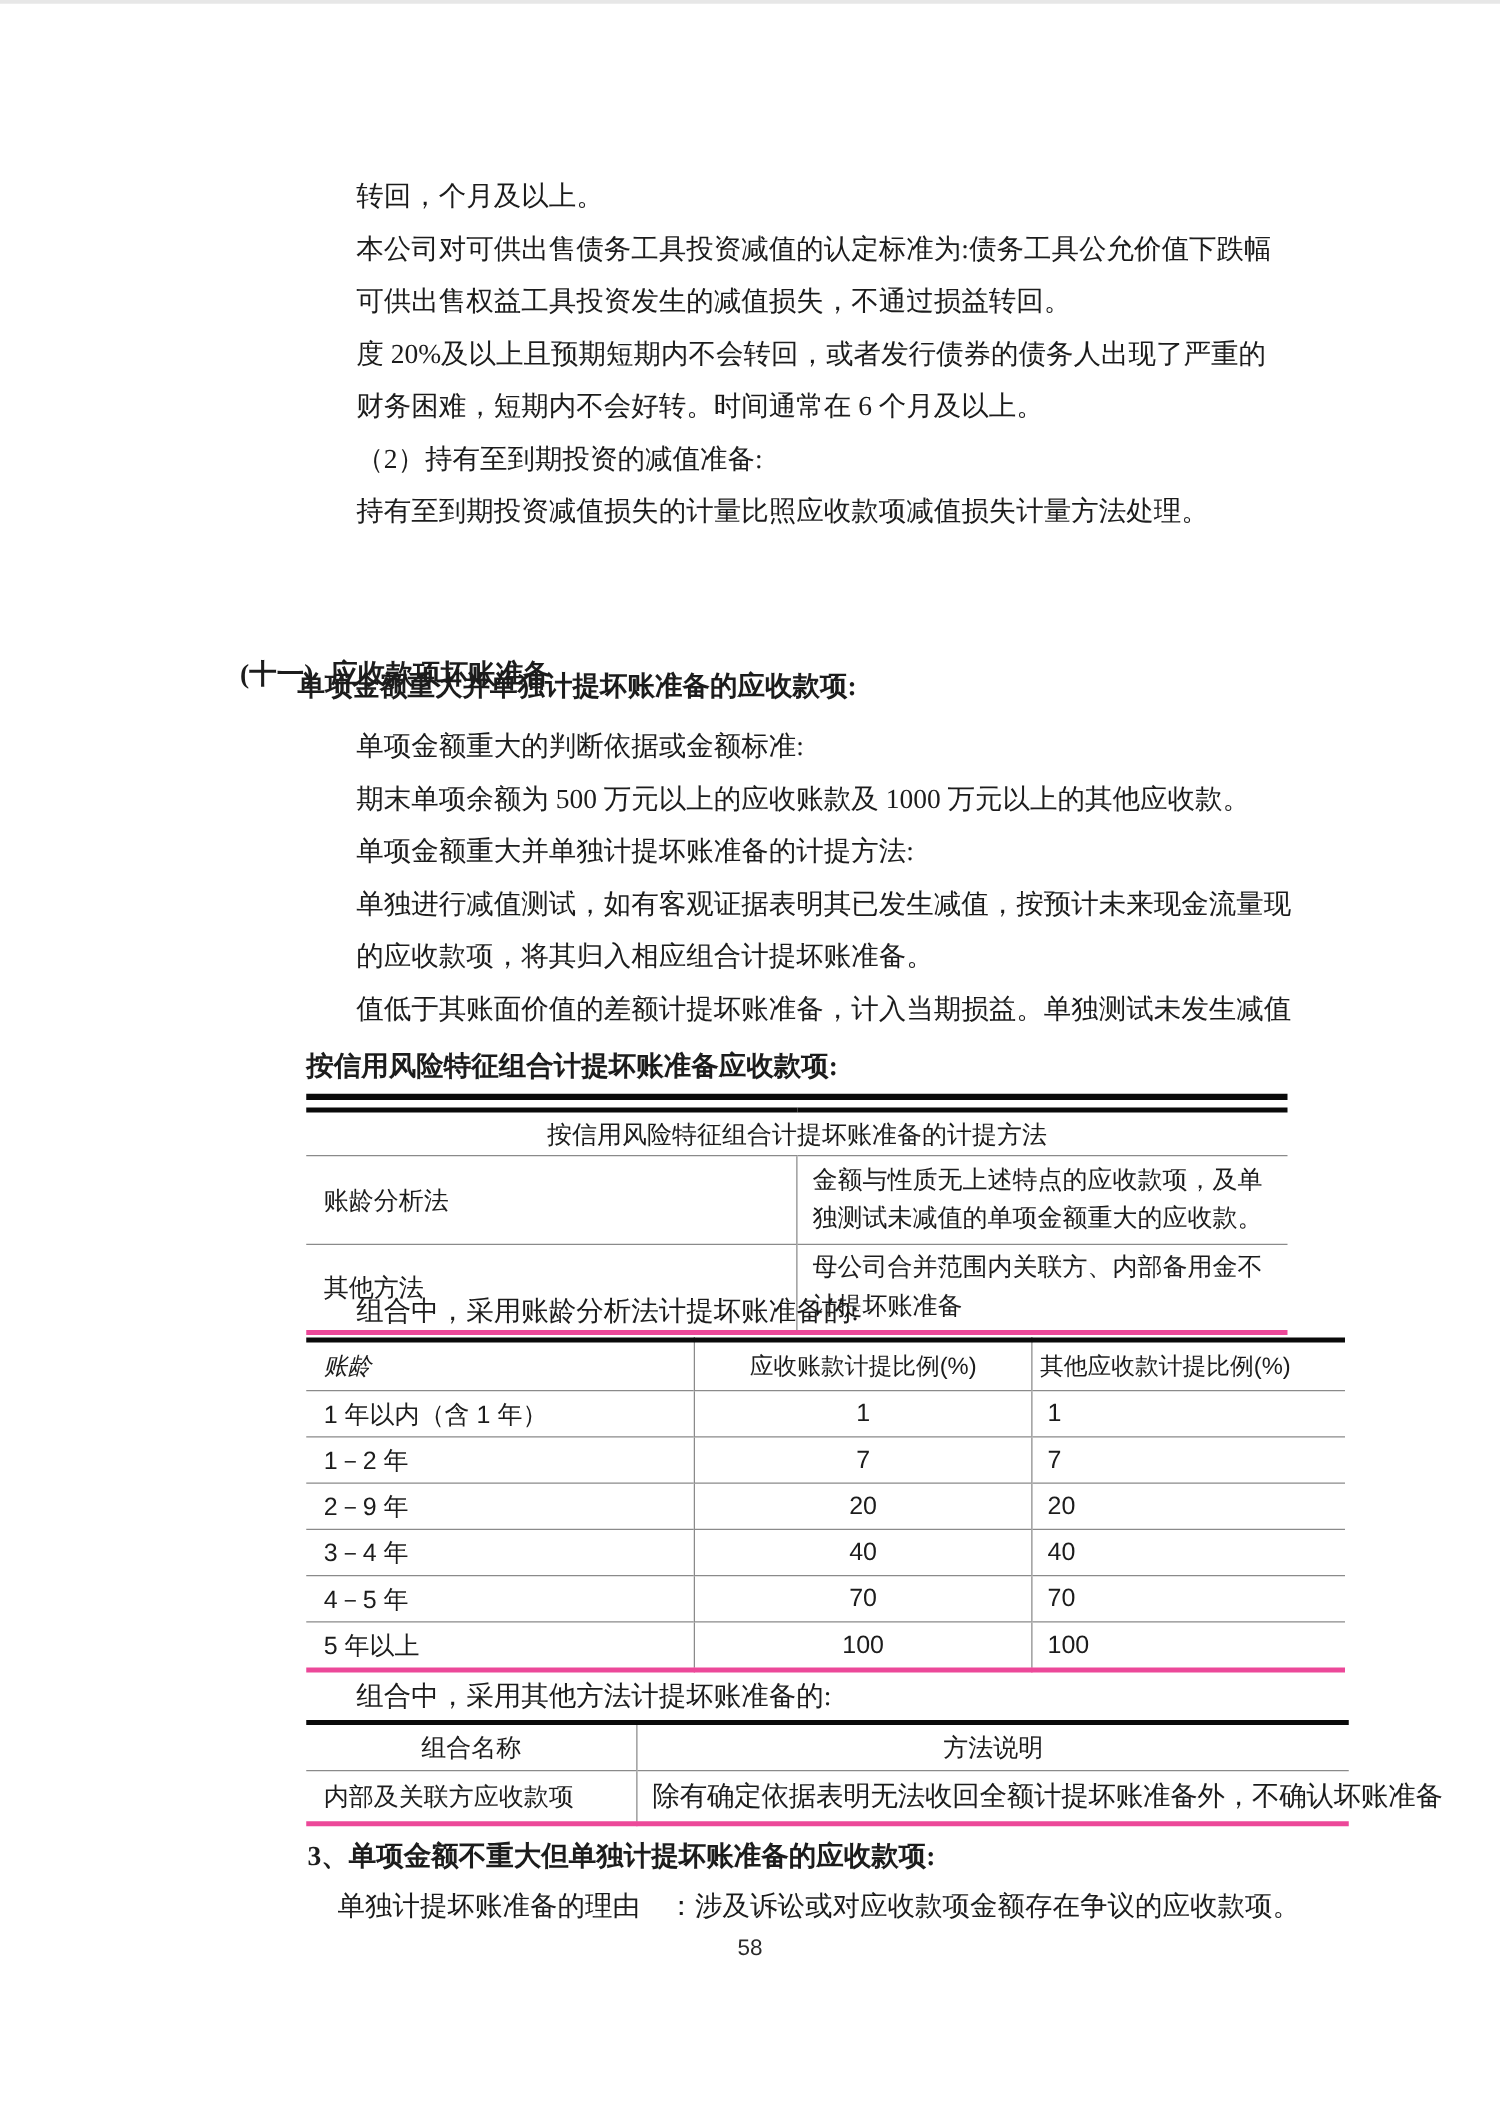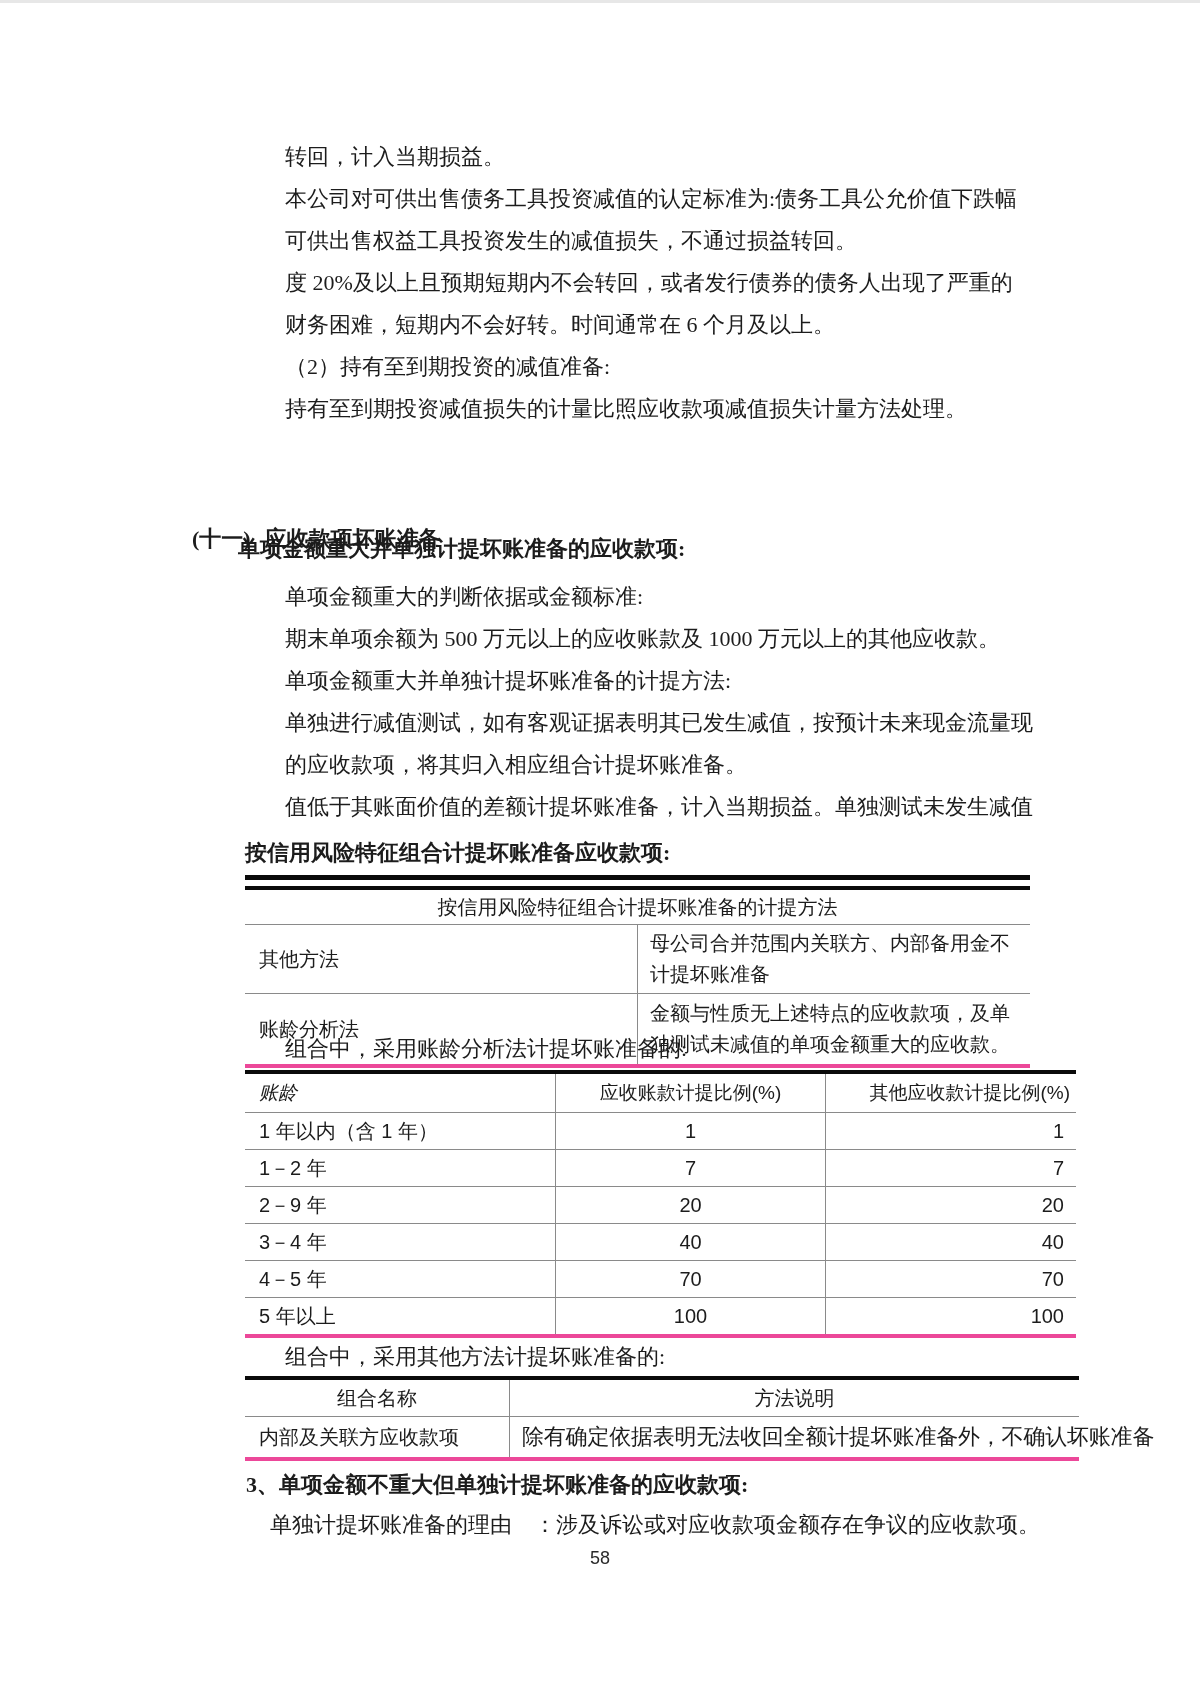--- a/index.html
+++ b/index.html
@@ -61,21 +61,21 @@
   #table1 .t1-method { width:263px; padding-left:14px; }
   #table1 .t1-desc { width:522px; line-height:31px; padding:3px 12px; }
   #table1 .r2 td { height:64px; }
   #table1 .r3 td { height:36px; }
 
   
   #table2 th { height:38px; text-align:center; white-space:nowrap; padding:0 6px; font-size:19px; }
   #table2 td { height:36px; }
   #table2 .age { width:290px; text-align:left; padding-left:14px; white-space:pre; }
   #table2 .c2 { width:257px; text-align:center; }
-  #table2 .c3 { width:238px; text-align:right; }
+  #table2 .c3 { width:238px; text-align:left; }
 
   
   #table3 th { height:36px; text-align:center; }
   #table3 .t3-name { width:240px; }
   #table3 td.t3-name { text-align:left; padding-left:14px; white-space:nowrap; }
   #table3 .t3-desc { width:545px; }
   #table3 td.t3-desc { font-size:22px; white-space:nowrap; letter-spacing:-0.2px;margin-top:11px; }
   #table3 td { height:40px; }
 
   #page-number {
@@ -83,21 +83,21 @@
     font-family:"Liberation Sans",sans-serif; font-size:18px; color:#2a2a2a;
   }
 </style>
 </head>
 <body>
 
 <div class="page">
   <div class="scan-edge"></div>
 
   <div class="body-block" id="intro-block">
-    <div class="line">转回，计入当期损益。</div>
+    <div class="line">转回，个月及以上。</div>
     <div class="line">本公司对可供出售债务工具投资减值的认定标准为:债务工具公允价值下跌幅</div>
     <div class="line">可供出售权益工具投资发生的减值损失，不通过损益转回。</div>
     <div class="line">度 20%及以上且预期短期内不会转回，或者发行债券的债务人出现了严重的</div>
     <div class="line">财务困难，短期内不会好转。时间通常在 6 个月及以上。</div>
     <div class="line">（2）持有至到期投资的减值准备:</div>
     <div class="line">持有至到期投资减值损失的计量比照应收款项减值损失计量方法处理。</div>
   </div>
 
   <div class="section-heading">
     <span>(十一)</span><span class="title">应收款项坏账准备</span>
@@ -113,27 +113,27 @@
     <div class="line">值低于其账面价值的差额计提坏账准备，计入当期损益。单独测试未发生减值</div>
   </div>
 
   <div id="risk-heading">按信用风险特征组合计提坏账准备应收款项:</div>
 
   <table class="doc-table" id="table1">
     <tbody>
         <tr>
       <td class="t1-head" colspan="2">按信用风险特征组合计提坏账准备的计提方法</td>
     </tr>
+    <tr class="hline r2">
+      <td class="t1-method">账龄分析法</td>
+      <td class="t1-desc v">金额与性质无上述特点的应收款项，及单独测试未减值的单项金额重大的应收款。</td>
+    </tr>
     <tr class="hline r3">
       <td class="t1-method">其他方法</td>
       <td class="t1-desc v">母公司合并范围内关联方、内部备用金不计提坏账准备</td>
-    </tr>
-    <tr class="hline r2">
-      <td class="t1-method">账龄分析法</td>
-      <td class="t1-desc v">金额与性质无上述特点的应收款项，及单独测试未减值的单项金额重大的应收款。</td>
     </tr>
   </tbody>
     </table>
 
   <div class="intro-line" id="aging-intro">组合中，采用账龄分析法计提坏账准备的:</div>
 
   <table class="doc-table" id="table2">
     <tbody>
         <tr>
       <th class="age" style="font-style:italic;">账龄</th>

